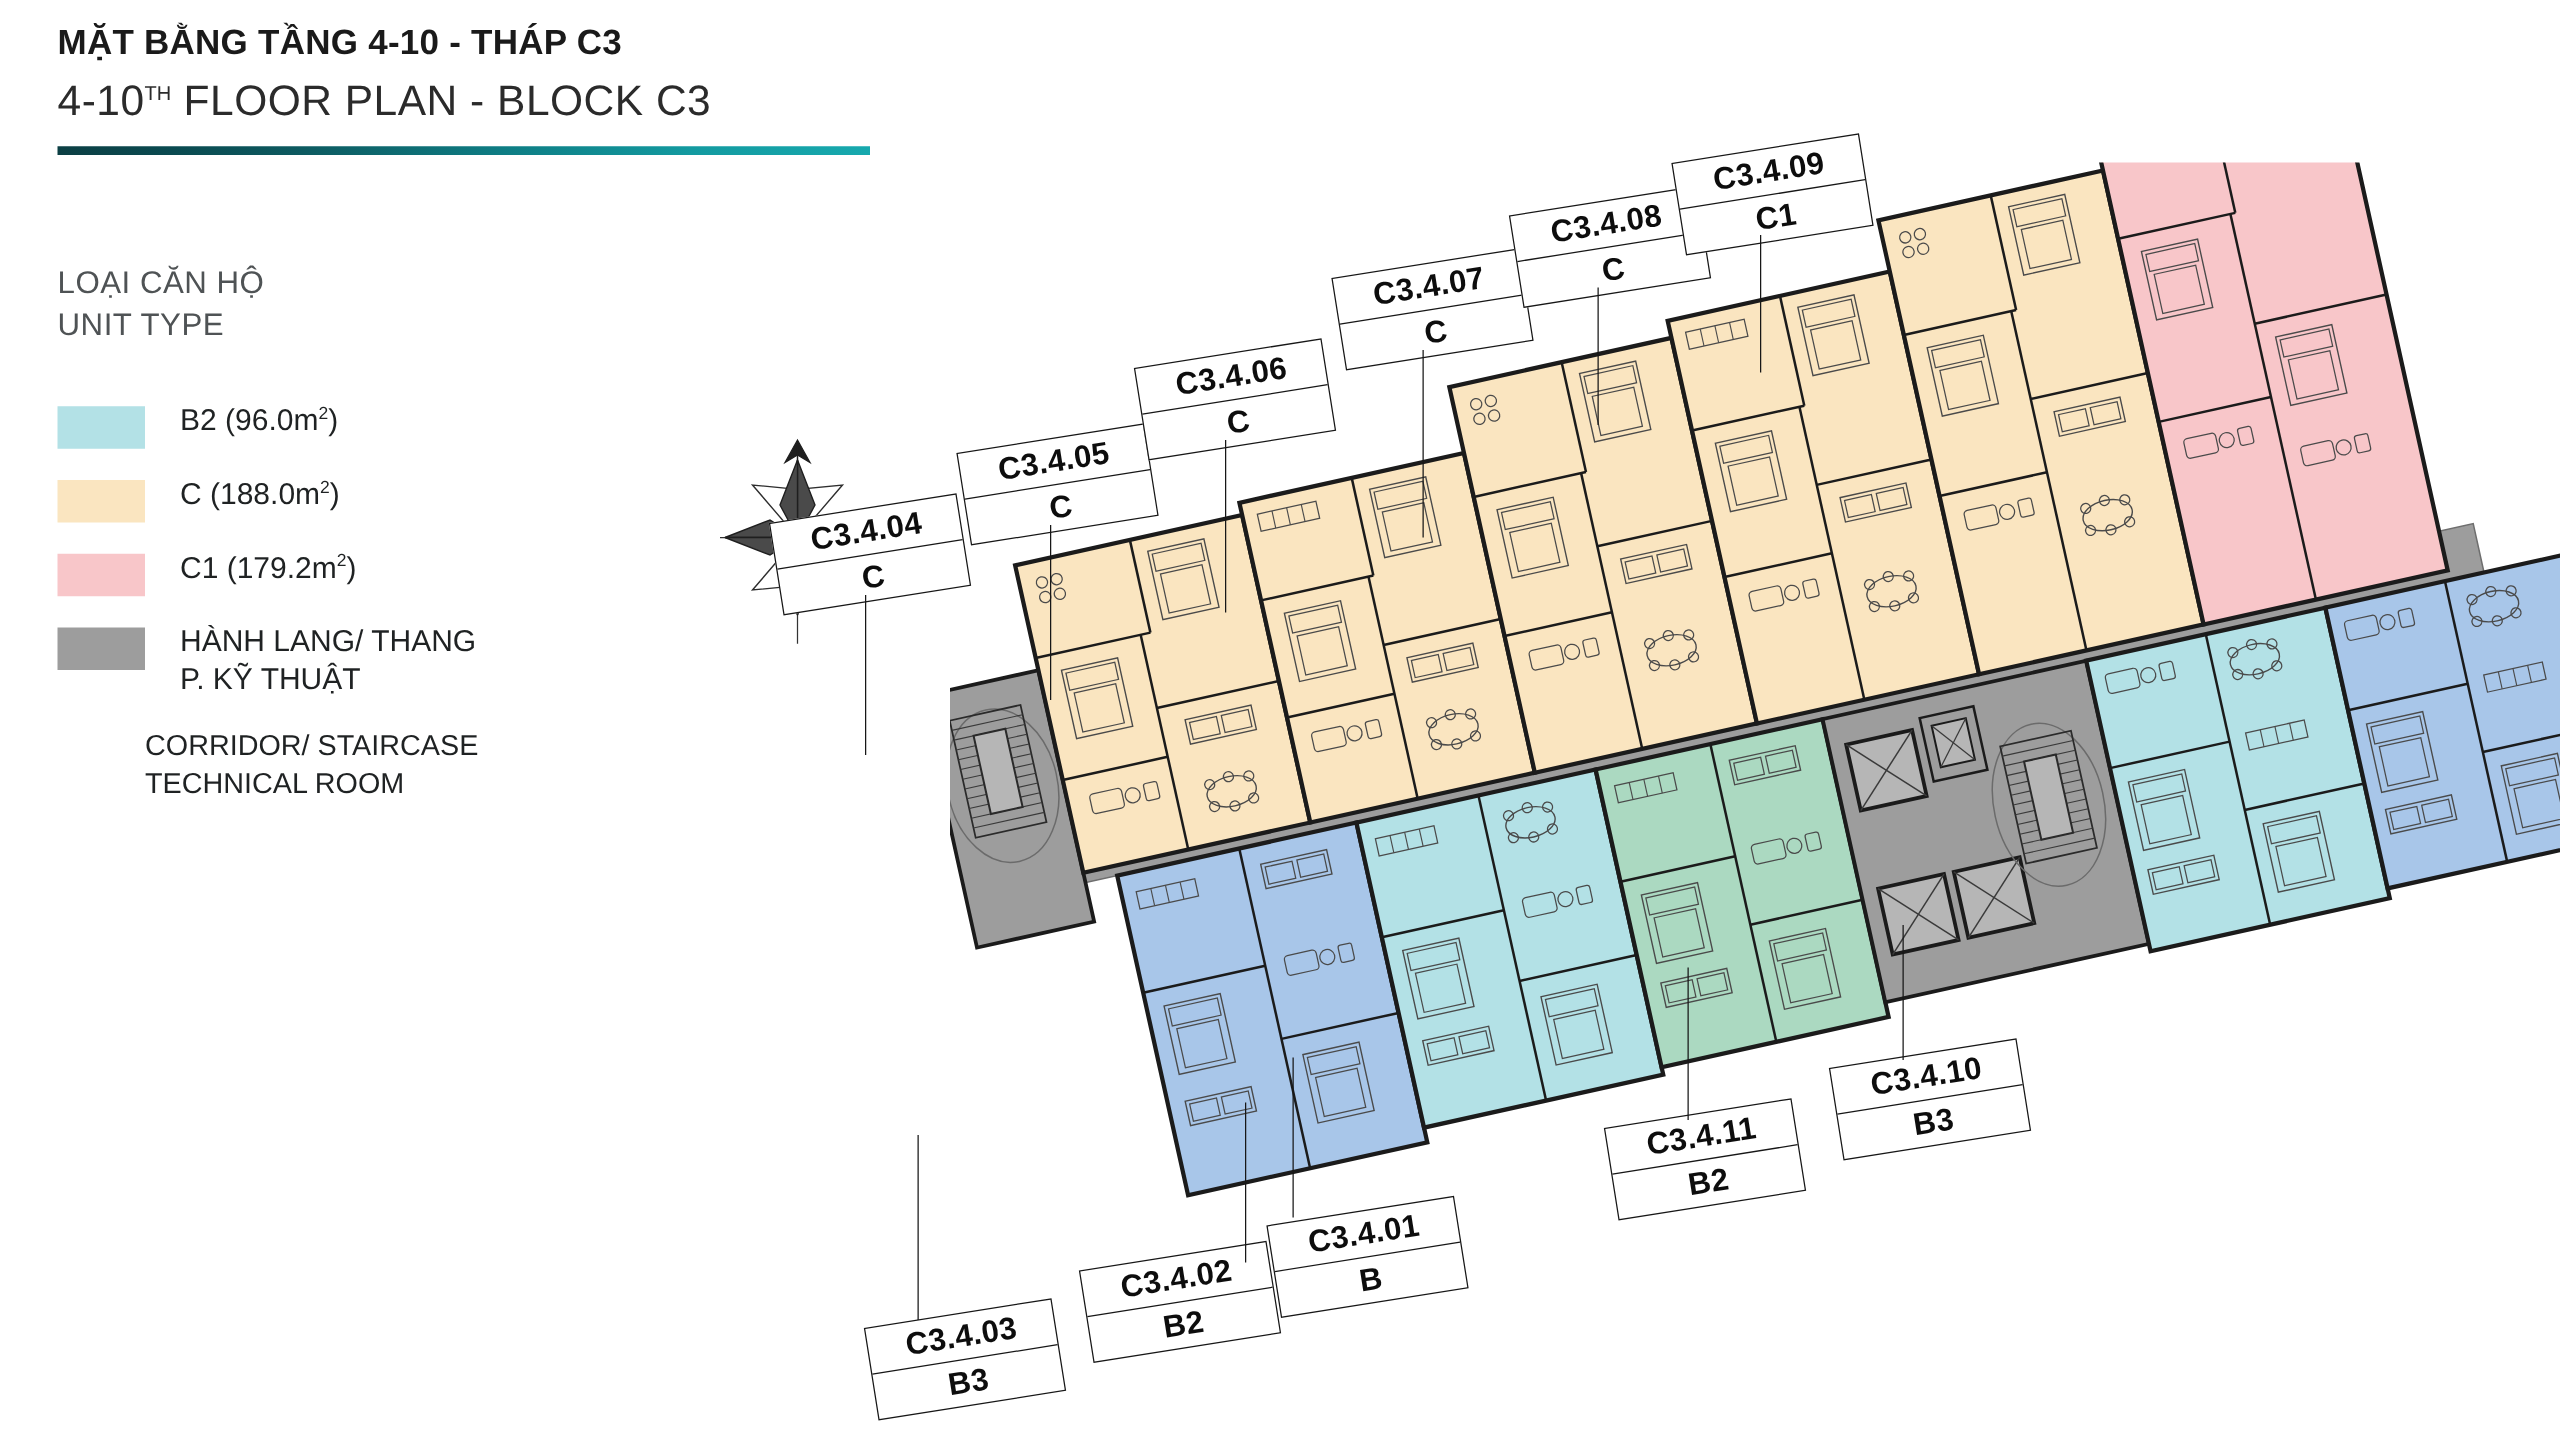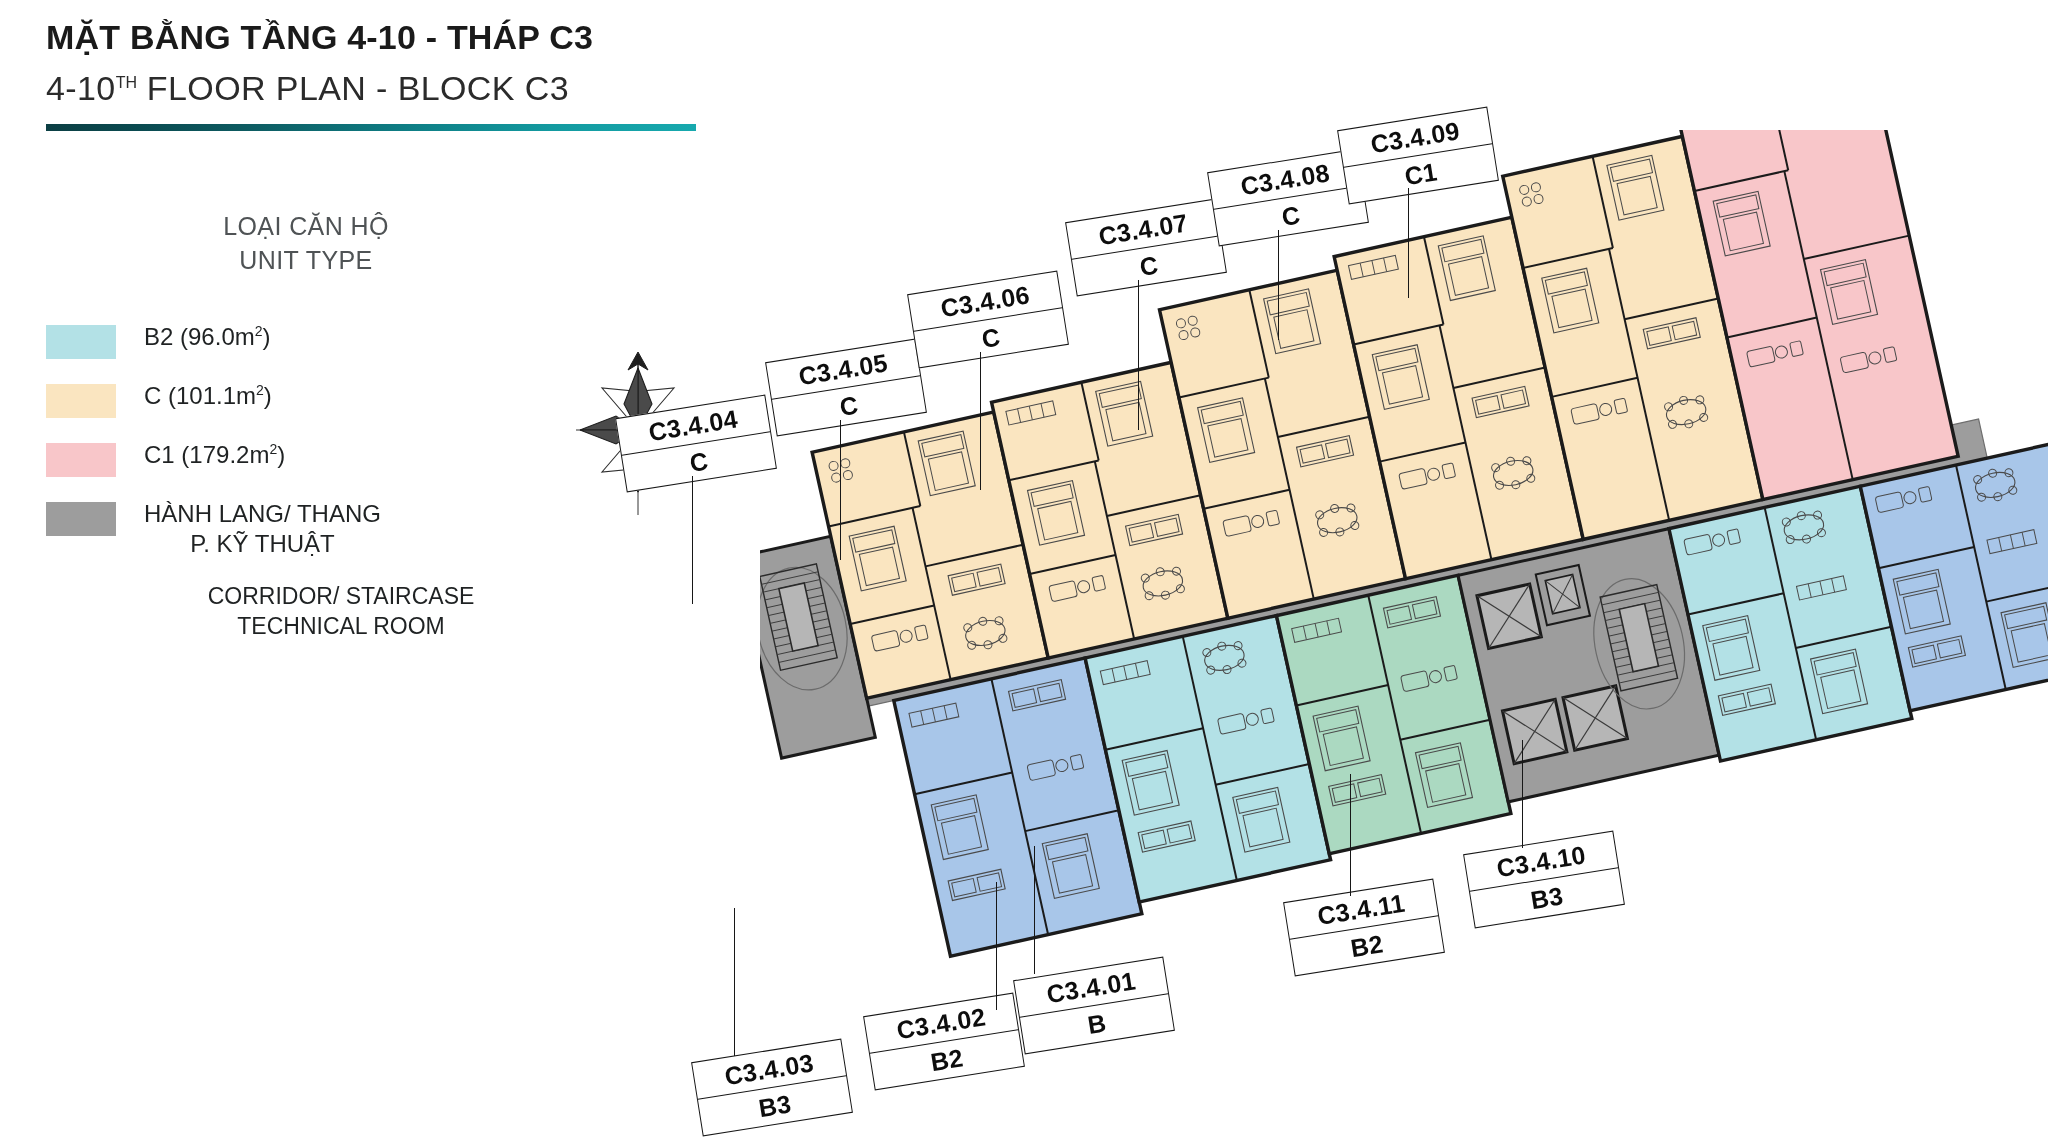--- a/index.html
+++ b/index.html
@@ -6,34 +6,34 @@
   body{
     width:2048px;height:1145px;
     background:#ffffff;
     font-family:"Liberation Sans", sans-serif;
     overflow:hidden;
     position:relative;
   }
   
   #header{position:absolute;left:46px;top:18px;width:760px;}
   #title-vi{
-    font-size:34px;font-weight:bold;color:#1a1a1a;
+    font-size:28px;font-weight:bold;color:#1a1a1a;
     letter-spacing:.2px;line-height:1.15;white-space:nowrap;
   }
   #title-en{
     font-size:34px;font-weight:400;color:#2b2b2b;
     letter-spacing:.4px;margin-top:12px;white-space:nowrap;
   }
   #title-en sup{font-size:16px;vertical-align:super;letter-spacing:0;}
   #title-rule{
     margin-top:16px;width:650px;height:7px;
     background:linear-gradient(90deg,#0c3f44 0%,#0a4a50 14%,#0d5a60 30%,#0e7d84 55%,#139aa0 78%,#17a9ae 100%);
   }
   
-  #legend{position:absolute;left:46px;top:210px;width:520px;text-align:center;}
+  #legend{position:absolute;left:46px;top:210px;width:520px;}
   #legend-heading{
     font-size:25px;color:#4f5355;line-height:1.35;letter-spacing:.4px;
     margin-bottom:44px;
   }
   #legend-heading div{white-space:nowrap;}
   .legend-row{display:flex;align-items:flex-start;margin-bottom:22px;}
   .legend-swatch{
     width:70px;height:34px;flex:0 0 70px;margin-right:28px;margin-top:3px;
   }
   .legend-text{
@@ -81,21 +81,21 @@
     <div>UNIT TYPE</div>
   </div>
 
   <div id="legend-items">
       <div class="legend-row">
         <div class="legend-swatch" style="background: rgb(179, 225, 230);"></div>
         <div class="legend-text"><span>B2 (96.0m</span><span class="sub">2</span><span>)</span></div>
       </div>
       <div class="legend-row">
         <div class="legend-swatch" style="background: rgb(250, 229, 192);"></div>
-        <div class="legend-text"><span>C (101.1m</span><span class="sub">2</span><span>)</span></div>
+        <div class="legend-text"><span>C (188.0m</span><span class="sub">2</span><span>)</span></div>
       </div>
       <div class="legend-row">
         <div class="legend-swatch" style="background: rgb(248, 198, 201);"></div>
         <div class="legend-text"><span>C1 (179.2m</span><span class="sub">2</span><span>)</span></div>
       </div>
     </div>
 
   <div class="legend-row">
     <div class="legend-swatch" style="background: rgb(157, 157, 157);"></div>
     <div class="legend-text">

